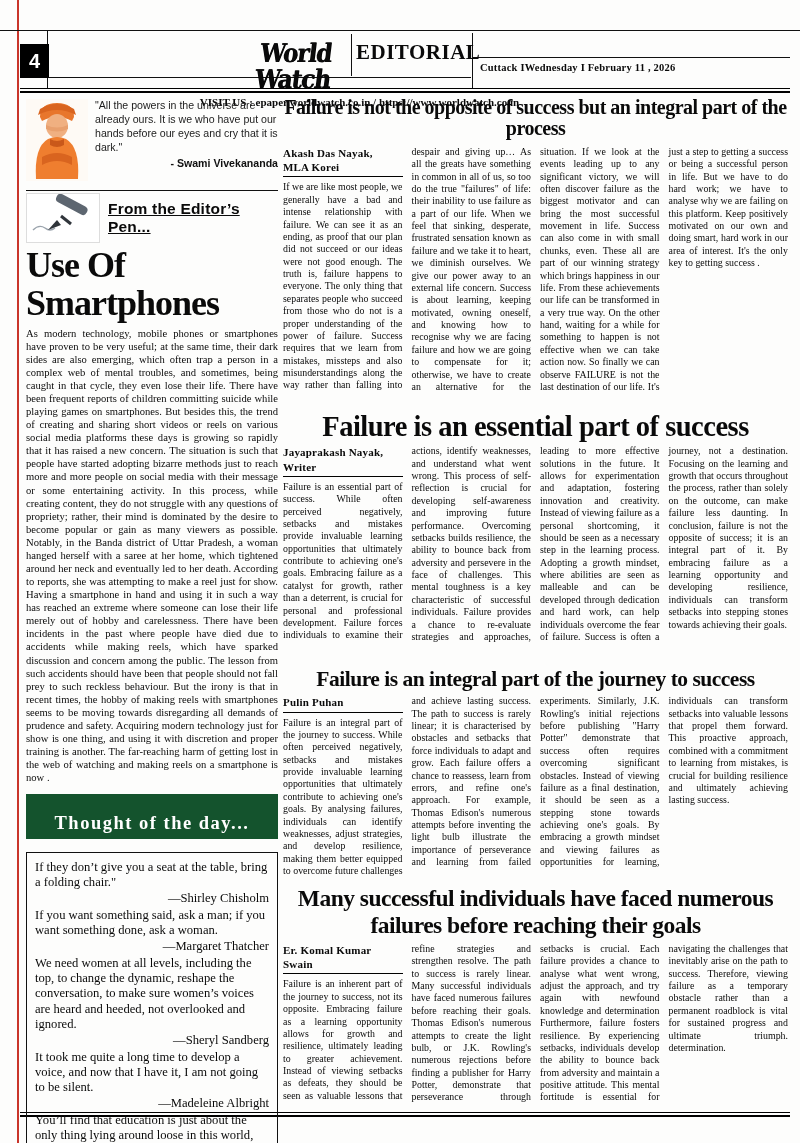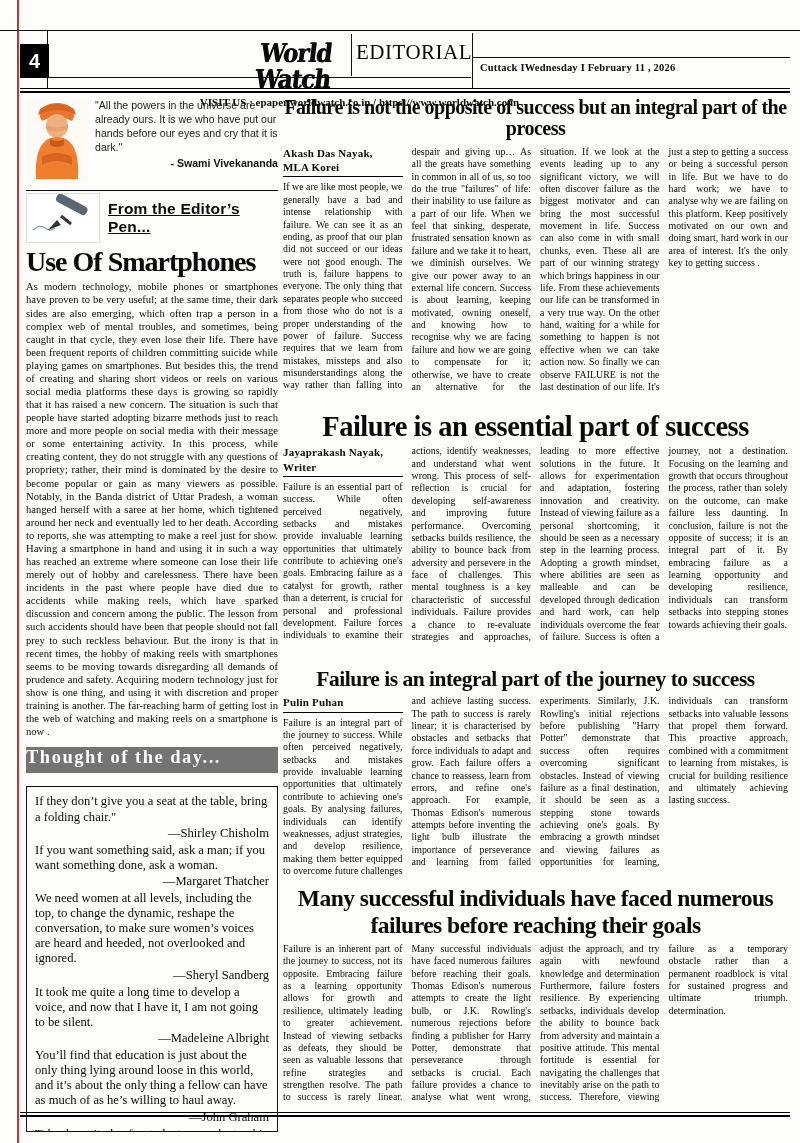--- a/index.html
+++ b/index.html
@@ -19,21 +19,21 @@
     font-family:"Liberation Sans",sans-serif;font-weight:bold;font-size:20px;
     display:flex;align-items:center;justify-content:center;
   }
   .logo{
     position:absolute;left:238px;top:42px;width:112px;text-align:center;
     font-family:"DejaVu Serif",serif;font-weight:bold;font-size:23px;line-height:1.05;
     transform:skewX(-7deg) scaleY(1.12);letter-spacing:-1px;text-shadow:0.6px 0 #000;
   }
   .section-title{
     position:absolute;left:356px;top:40px;width:118px;
-    font-family:"Liberation Serif",serif;font-weight:normal;font-size:21px;letter-spacing:0.5px;
+    font-family:"Liberation Serif",serif;font-weight:bold;font-size:21px;letter-spacing:0.5px;
   }
   .dateline{
     position:absolute;left:480px;top:62px;width:300px;
     font-weight:bold;font-size:10.5px;letter-spacing:0.2px;
   }
   .visit-us{
     position:absolute;left:47px;top:78px;width:625px;text-align:center;
     font-weight:bold;font-size:11px;margin-top:18px;
   }
   
@@ -47,30 +47,30 @@
   }
   .viv-attr{font-weight:bold;text-align:right;margin-top:2px;color:#111;}
   .sep{border:none;border-top:1.2px solid #111;margin:5px 0 4px 0;}
   .pen-row{display:flex;gap:8px;align-items:center;height:46px;}
   .pen-img{flex:0 0 72px;border:1px solid #ddd;background:#fff;}
   .pen-label{
     font-family:"Liberation Sans",sans-serif;font-weight:bold;font-size:15.5px;
     text-decoration:underline;letter-spacing:0.2px;
   }
   .edit-title{
-    font-size:28px;font-weight:bold;letter-spacing:-1px;margin:6px 0 4px 0;line-height:1.05;
+    font-size:36px;font-weight:bold;letter-spacing:-1px;margin:6px 0 4px 0;line-height:1.05;
     font-family:"Liberation Serif",serif;
   }
   .edit-body{
     font-size:10.6px;line-height:1.235;text-align:justify;hyphens:auto;-webkit-hyphens:auto;
     height:460px;overflow:hidden;
   }
   .thought-banner{
-    margin-top:7px;background:#737373;color:#fff;
-    font-weight:bold;font-size:18.5px;letter-spacing:1.5px;padding:0 0 5px 0;
+    margin-top:7px;background:#14532d;color:#fff;text-align:center;
+    font-weight:bold;font-size:18.5px;letter-spacing:1.5px;padding:19px 0 5px 0;
   }
   .thought-box{
     border:1.6px solid #111;margin-top:13px;padding:7px 8px;height:330px;overflow:hidden;
     font-size:12.6px;line-height:1.2;
   }
   .tq{text-align:left;}
   .tq .tq-author{text-align:right;margin:1px 0 2px 0;}
   
   .art-headline{
     text-align:center;font-weight:bold;font-family:"Liberation Serif",serif;
@@ -201,17 +201,18 @@
     <h2 class="art-headline">Failure is an integral part of the journey to success</h2>
     <div class="art-body">
       <div class="art-author">Pulin Puhan</div>
       <span>Failure is an integral part of the journey to success. While often perceived negatively, setbacks and mistakes provide invaluable learning opportunities that ultimately contribute to achieving one's goals. By analysing failures, individuals can identify weaknesses, adjust strategies, and develop resilience, making them better equipped to overcome future challenges and achieve lasting success. The path to success is rarely linear; it is characterised by obstacles and setbacks that force individuals to adapt and grow. Each failure offers a chance to reassess, learn from errors, and refine one's approach. For example, Thomas Edison's numerous attempts before inventing the light bulb illustrate the importance of perseverance and learning from failed experiments. Similarly, J.K. Rowling's initial rejections before publishing "Harry Potter" demonstrate that success often requires overcoming significant obstacles. Instead of viewing failure as a final destination, it should be seen as a stepping stone towards achieving one's goals. By embracing a growth mindset and viewing failures as opportunities for learning, individuals can transform setbacks into valuable lessons that propel them forward. This proactive approach, combined with a commitment to learning from mistakes, is crucial for building resilience and ultimately achieving lasting success.</span>
     </div>
   </div>
 
   <div class="art4">
     <h2 class="art-headline">Many successful individuals have faced numerous failures before reaching their goals</h2>
     <div class="art-body">
+      <div class="art-author">Er. Komal Kumar Swain</div>
       <span>Failure is an inherent part of the journey to success, not its opposite. Embracing failure as a learning opportunity allows for growth and resilience, ultimately leading to greater achievement. Instead of viewing setbacks as defeats, they should be seen as valuable lessons that refine strategies and strengthen resolve. The path to success is rarely linear. Many successful individuals have faced numerous failures before reaching their goals. Thomas Edison's numerous attempts to create the light bulb, or J.K. Rowling's numerous rejections before finding a publisher for Harry Potter, demonstrate that perseverance through setbacks is crucial. Each failure provides a chance to analyse what went wrong, adjust the approach, and try again with newfound knowledge and determination Furthermore, failure fosters resilience. By experiencing setbacks, individuals develop the ability to bounce back from adversity and maintain a positive attitude. This mental fortitude is essential for navigating the challenges that inevitably arise on the path to success. Therefore, viewing failure as a temporary obstacle rather than a permanent roadblock is vital for sustained progress and ultimate triumph. determination.</span>
     </div>
   </div>
 
 </div>
 
 </body></html>

